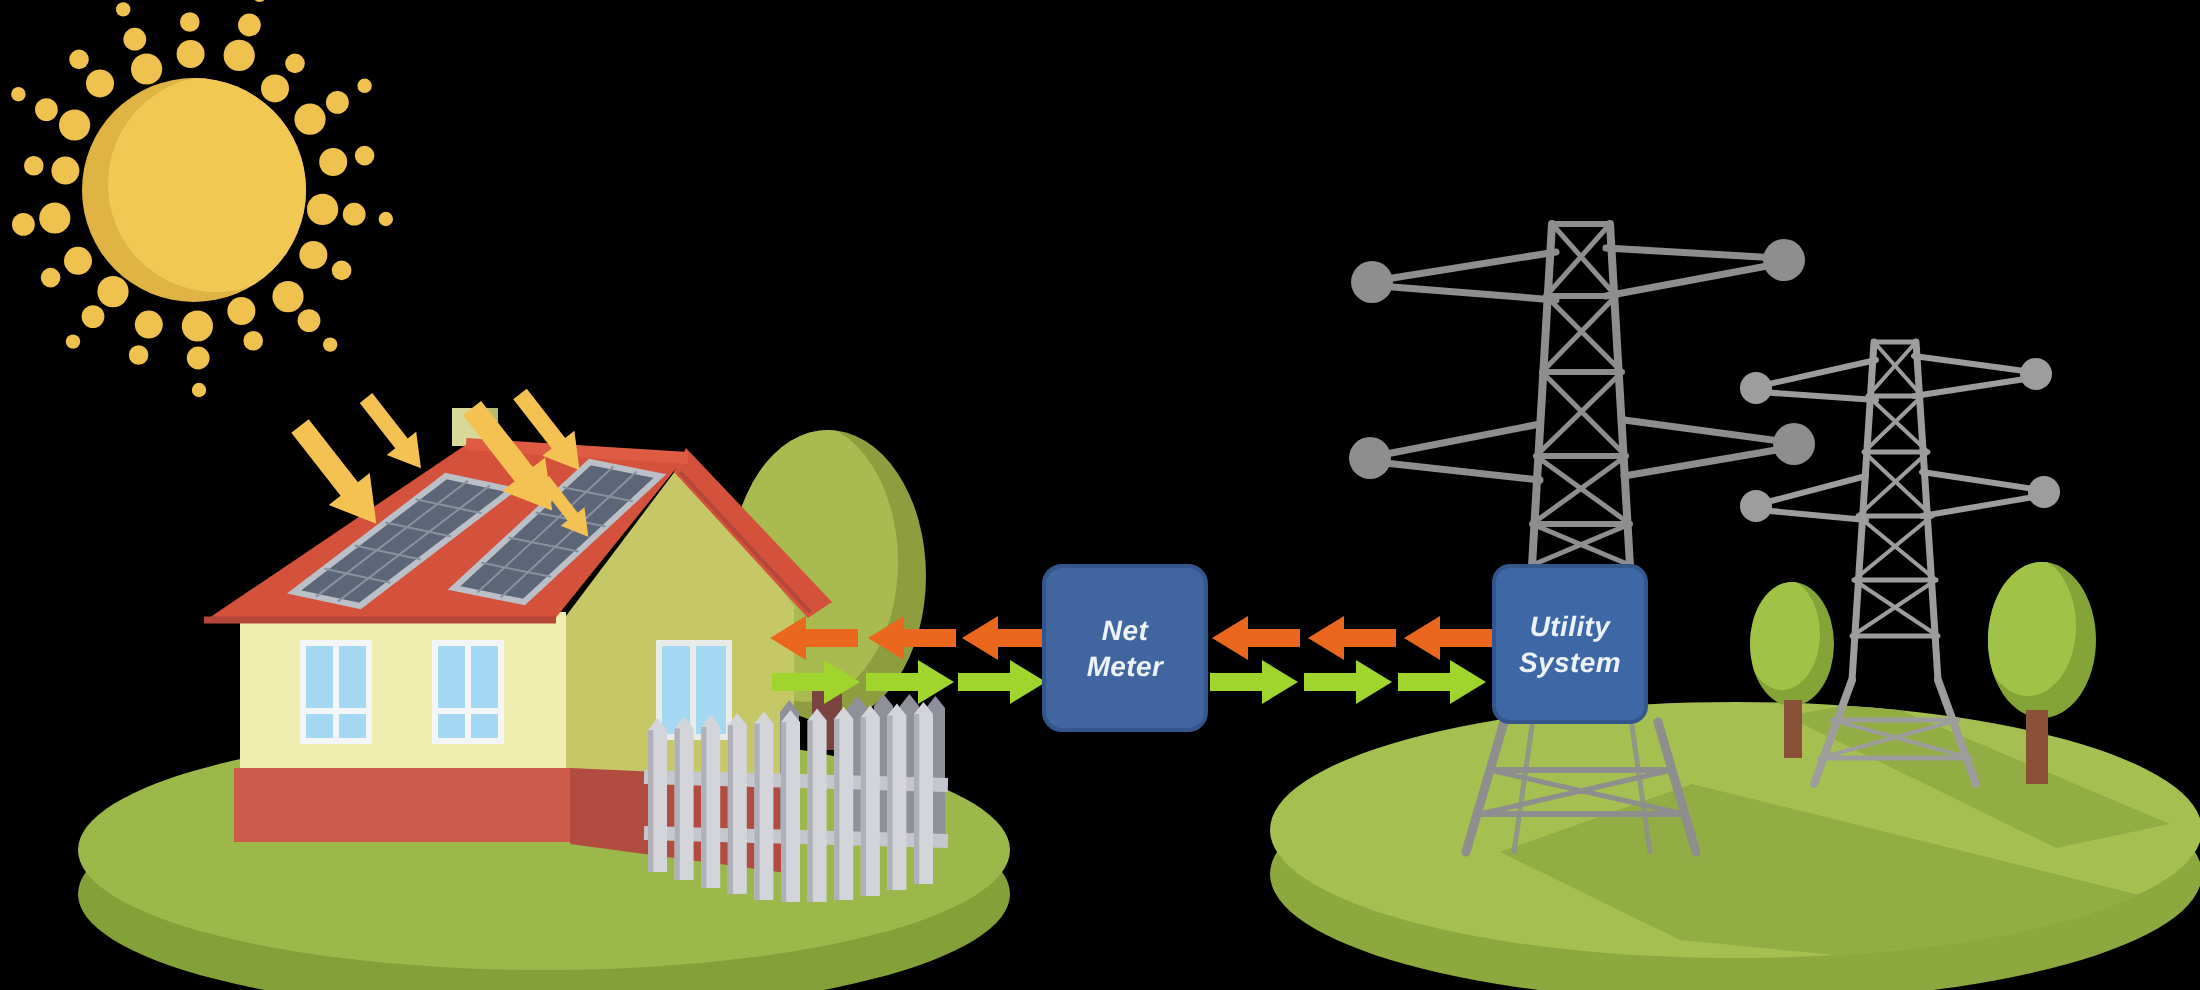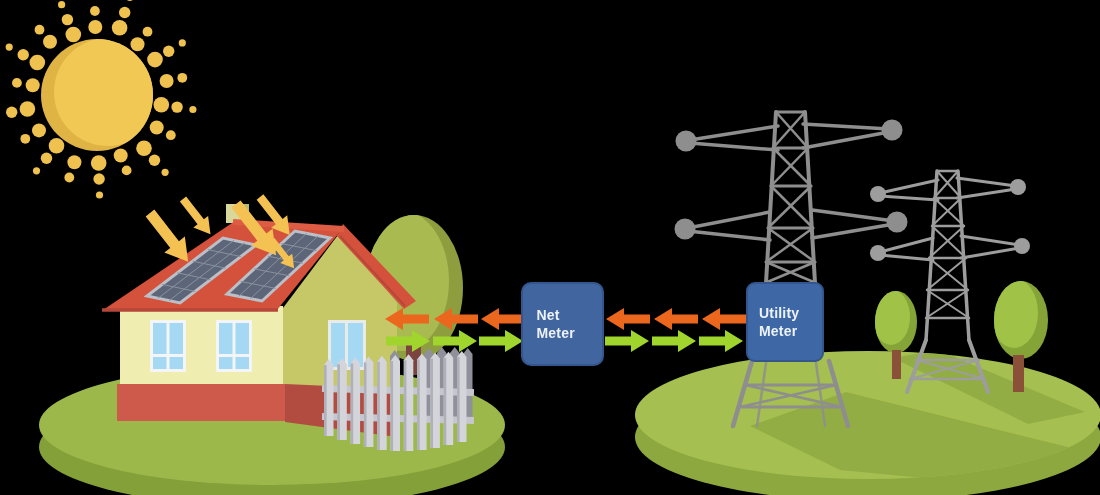--- a/index.html
+++ b/index.html
@@ -1,20 +1,20 @@
 <!DOCTYPE html>
 <html><head>
 <meta charset="utf-8">
 <style>
   html,body{margin:0;padding:0;background:#000;}
   .stage{position:relative;width:1100px;height:495px;background:#000;overflow:hidden;
          font-family:"Liberation Sans", sans-serif;}
   .stage svg{position:absolute;left:0;top:0;width:1100px;height:495px;display:block;}
   .node-label{position:absolute;display:flex;align-items:center;justify-content:center;
-              text-align:left;pointer-events:none;}
+              text-align:center;pointer-events:none;font-style:italic;}
   .node-label span{display:block;max-width:52px;color:#EDF2F9;font-size:14px;font-weight:600;
                    line-height:1.3;letter-spacing:.2px;}
   .label-net{left:522px;top:283px;width:81px;height:82px;}
   .label-utility{left:747px;top:283px;width:76px;height:78px;}
 </style>
 </head>
 <body>
 
 <div class="stage">
 <svg viewBox="0 0 1100 495">
@@ -270,15 +270,15 @@
   </g>
 
   <rect x="522" y="283" width="81" height="82" rx="9" stroke="#34568C" stroke-width="2" fill="#41659E"></rect>
   <rect x="747" y="283" width="76" height="78" rx="8" stroke="#34568C" stroke-width="2" fill="#3D68A5"></rect>
 </svg>
 
 <div class="node-label label-net">
   <span>Net Meter</span>
 </div>
 <div class="node-label label-utility">
-  <span>Utility Meter</span>
+  <span>Utility System</span>
 </div>
 </div>
 
 </body></html>

